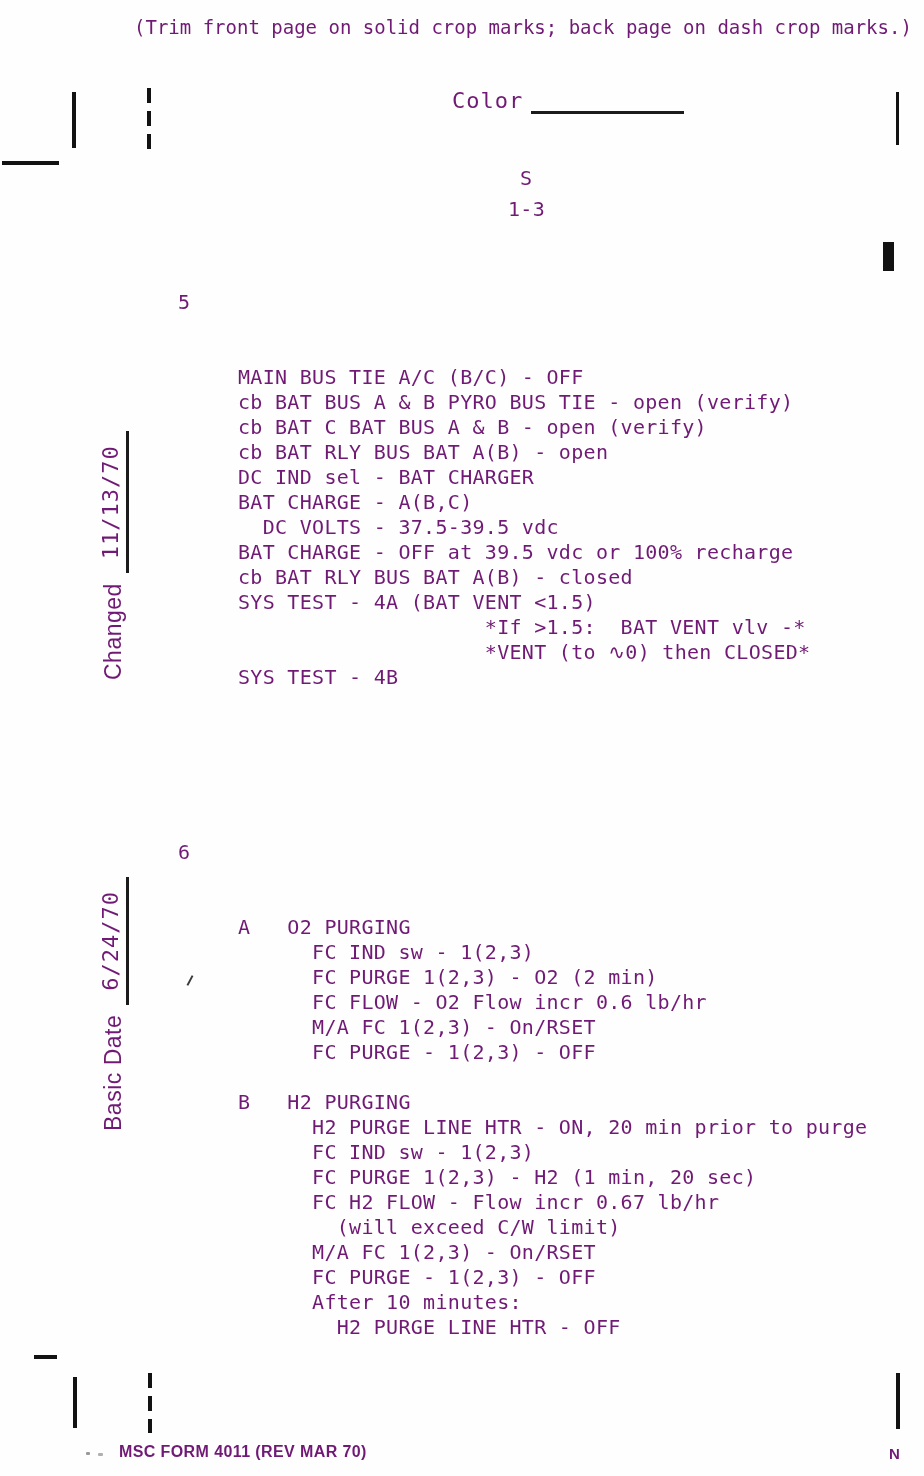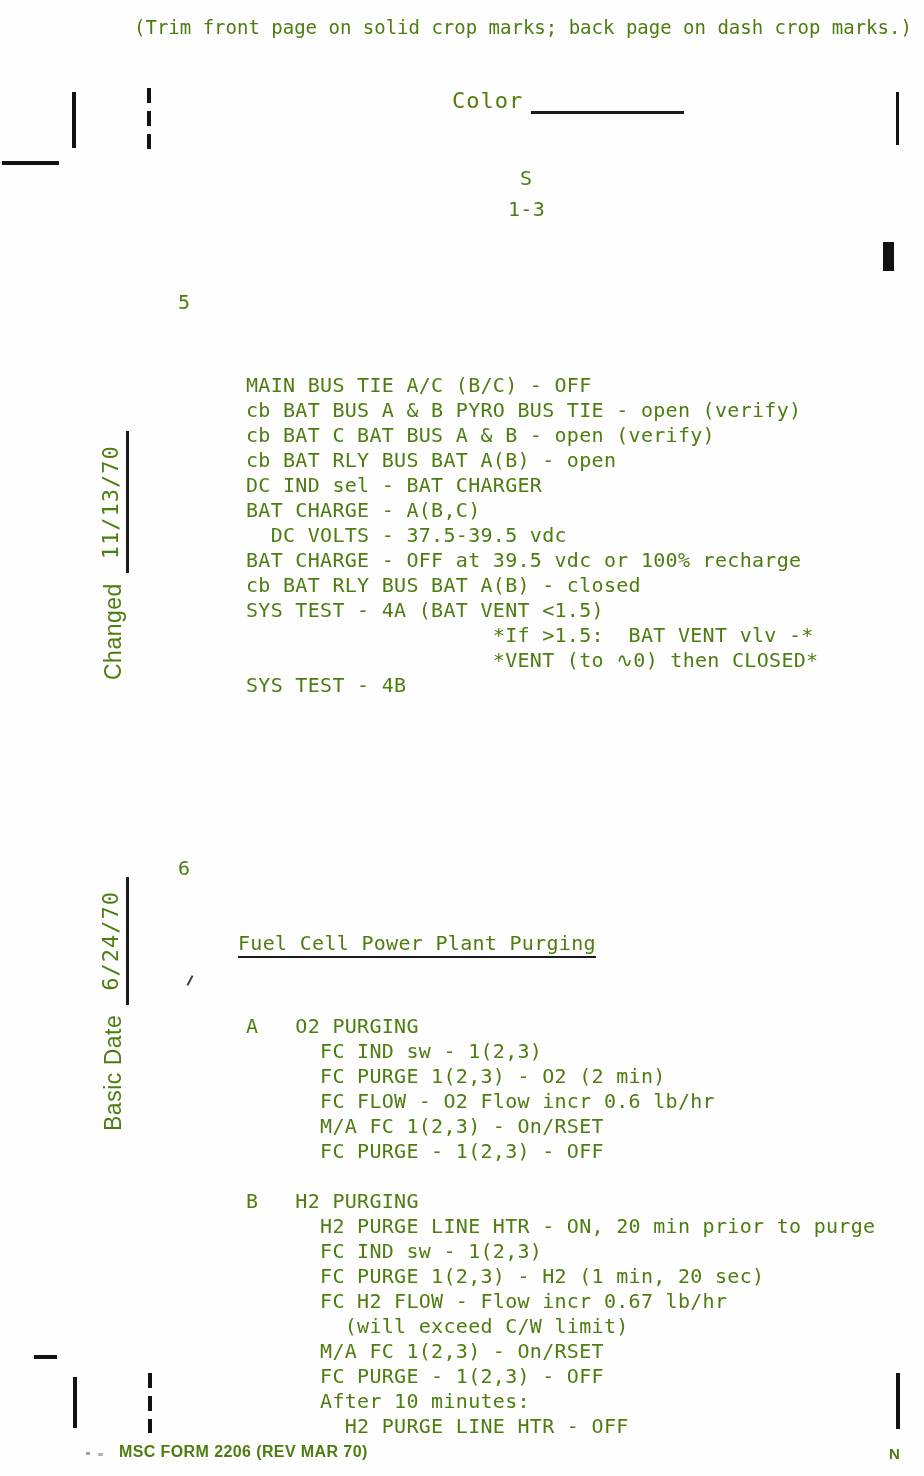--- a/index.html
+++ b/index.html
@@ -1,21 +1,21 @@
 <!DOCTYPE html>
 <html><head>
 <meta charset="utf-8">
 <style>
   html,body { margin:0; padding:0; background:#e8e8e8; }
   .page {
     position:relative;
     width:924px; height:1476px;
     margin:0 auto;
     background:#fefefe;
-    color:#4d7c0f;
+    color:#701a75;
     font-family:"DejaVu Sans Mono", monospace;
     overflow:hidden;
   }
 
   
   .trim-note {
     position:absolute; left:134px; top:13px;
     font-size:19px; line-height:28px; letter-spacing:0px;
     white-space:nowrap;
   }
@@ -43,21 +43,21 @@
     white-space:pre;
   }
   .section { position:relative; margin:0 0 25px 0; }
   .sec-num { position:absolute; left:-60px; top:0; }
   .sec-title { height:25px; }
   .sec-title .u {
     border-bottom:2px solid #1b1b1b;
     padding-bottom:1px;
   }
   .sec-lines {
-    margin:8px; padding:0;
+    margin:0; padding:0;
     font:inherit; letter-spacing:inherit;
     white-space:pre;
   }
 
   
   .vlabel {
     position:absolute;
     width:280px; height:30px;
     transform-origin:0 0;
     transform:rotate(-90deg);
@@ -159,21 +159,20 @@
 BAT CHARGE - OFF at 39.5 vdc or 100% recharge
 cb BAT RLY BUS BAT A(B) - closed
 SYS TEST - 4A (BAT VENT &lt;1.5)
                     *If &gt;1.5:  BAT VENT vlv -*
                     *VENT (to ∿0) then CLOSED*
 SYS TEST - 4B</pre>
   </div>
 
   <div class="section">
     <span class="sec-num">6</span>
-    <div class="sec-title"><span class="u">Fuel Cell Power Plant Purging</span></div>
     <pre class="sec-lines">A   O2 PURGING
       FC IND sw - 1(2,3)
       FC PURGE 1(2,3) - O2 (2 min)
       FC FLOW - O2 Flow incr 0.6 lb/hr
       M/A FC 1(2,3) - On/RSET
       FC PURGE - 1(2,3) - OFF
 
 B   H2 PURGING
       H2 PURGE LINE HTR - ON, 20 min prior to purge
       FC IND sw - 1(2,3)
@@ -182,20 +181,20 @@
         (will exceed C/W limit)
       M/A FC 1(2,3) - On/RSET
       FC PURGE - 1(2,3) - OFF
       After 10 minutes:
         H2 PURGE LINE HTR - OFF</pre>
   </div>
 
   
 </div>
 
-  <div class="footer-form">MSC FORM 2206 (REV MAR 70)</div>
+  <div class="footer-form">MSC FORM 4011 (REV MAR 70)</div>
   <div class="footer-right">N</div>
 
   <div class="speck speck-a"></div>
   <div class="speck speck-b"></div>
   <div class="tick"></div>
 
 </div>
 
 </body></html>

